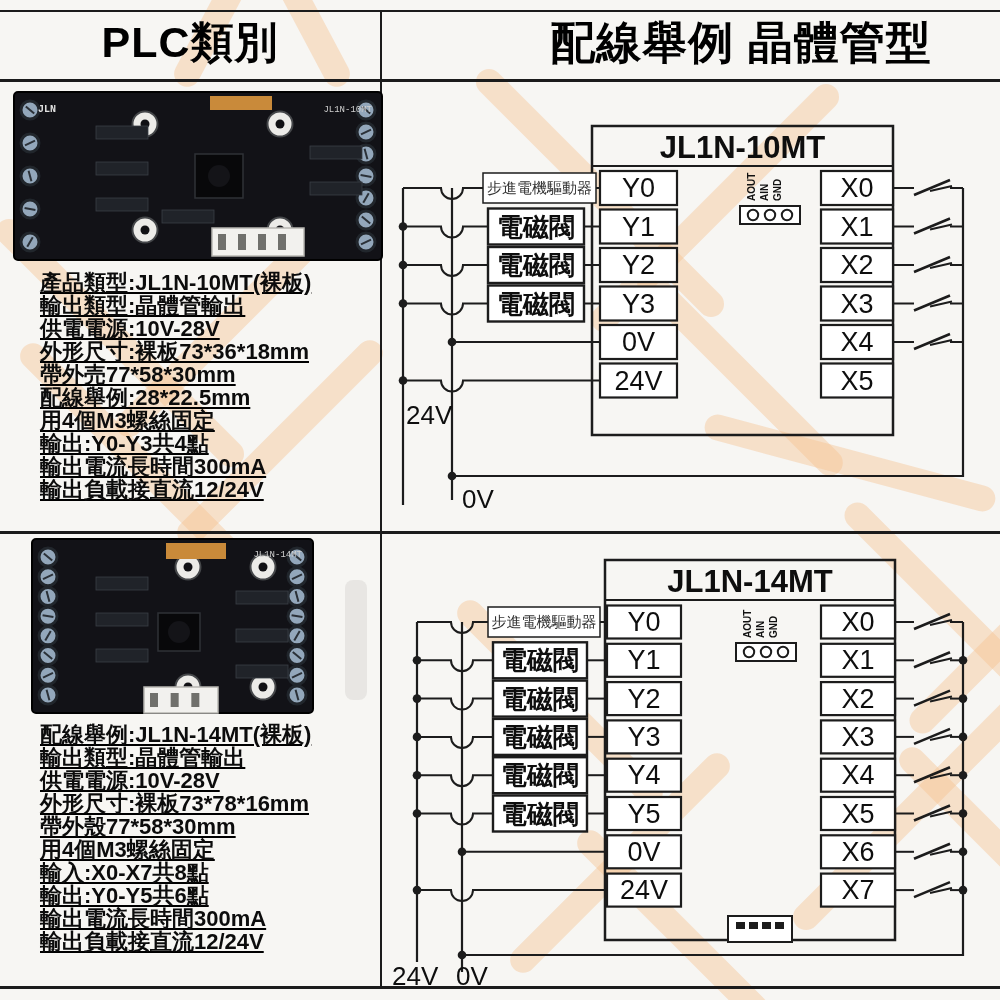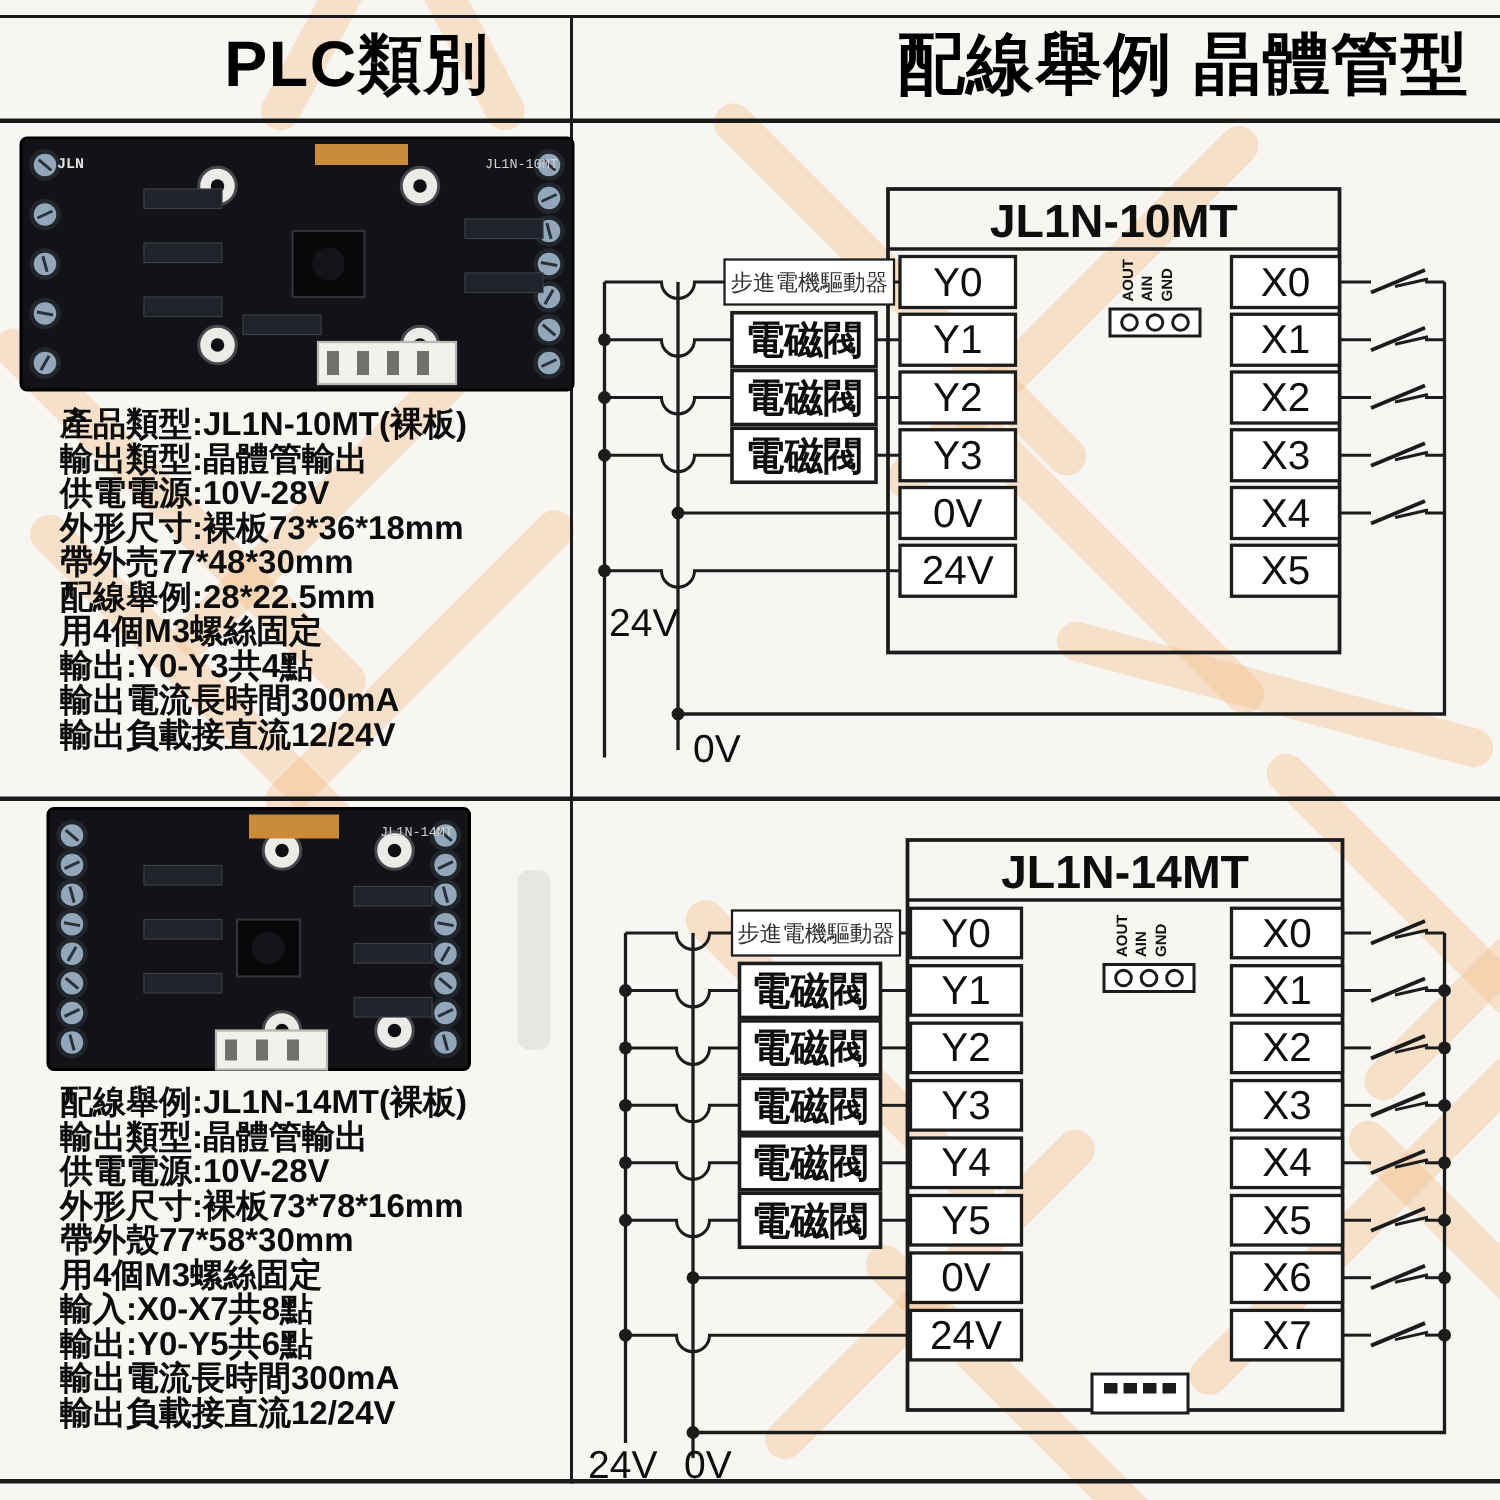--- a/index.html
+++ b/index.html
@@ -3,25 +3,25 @@
 <meta charset="utf-8">
 <style>
   html,body{margin:0;padding:0;background:#e9e9e9;}
   .page{position:relative;width:1000px;height:1000px;background:#f7f6f3;overflow:hidden;
         font-family:"Liberation Sans","DejaVu Sans",sans-serif;}
   .wm{position:absolute;height:26px;border-radius:13px;background:#f5c28f;opacity:.42;}
   .wm.gray{background:#dedcd8;opacity:.6;}
   .hline{position:absolute;left:0;width:1000px;background:#1b1b1b;}
   .vline{position:absolute;background:#1b1b1b;}
   .header-cell{position:absolute;top:10px;height:66px;display:flex;align-items:center;
-               justify-content:center;font-weight:700;color:#000;letter-spacing:1px;padding-left:48px;}
+               justify-content:center;font-weight:700;color:#000;letter-spacing:1px;}
   .header-left{left:0;width:380px;font-size:43px;}
   .header-right{left:381px;width:720px;font-size:45px;}
   .board-wrap{position:absolute;}
-  .specs{position:absolute;left:40px;width:345px;}
+  .specs{position:absolute;left:40px;width:345px;text-decoration:underline;}
   .spec-line{height:23px;line-height:23px;font-size:22px;font-weight:600;color:#0c0c0c;
              white-space:nowrap;letter-spacing:0;}
   .diagram-svg{position:absolute;}
   .diagram-svg text{font-family:"Liberation Sans","DejaVu Sans",sans-serif;}
   .board-svg text{font-family:"Liberation Mono","DejaVu Sans Mono",monospace;}
 </style>
 </head>
 <body>
 
 <div class="page">
@@ -167,21 +167,21 @@
         <rect x="161.33333333333334" y="156" width="8" height="14" fill="#70706c"></rect>
         <text x="272" y="20" font-size="9" fill="#cfcfcf" text-anchor="end">JL1N-14MT</text>
       </svg>
   </div>
 
   <div class="specs" style="top:271px;">
       <div class="spec-line">產品類型:JL1N-10MT(裸板)</div>
       <div class="spec-line">輸出類型:晶體管輸出</div>
       <div class="spec-line">供電電源:10V-28V</div>
       <div class="spec-line">外形尺寸:裸板73*36*18mm</div>
-      <div class="spec-line">帶外売77*48*30mm</div>
+      <div class="spec-line">帶外売77*58*30mm</div>
       <div class="spec-line">配線舉例:28*22.5mm</div>
       <div class="spec-line">用4個M3螺絲固定</div>
       <div class="spec-line">輸出:Y0-Y3共4點</div>
       <div class="spec-line">輸出電流長時間300mA</div>
       <div class="spec-line">輸出負載接直流12/24V</div>
     </div>
   <div class="specs" style="top:723px;">
       <div class="spec-line">配線舉例:JL1N-14MT(裸板)</div>
       <div class="spec-line">輸出類型:晶體管輸出</div>
       <div class="spec-line">供電電源:10V-28V</div>

